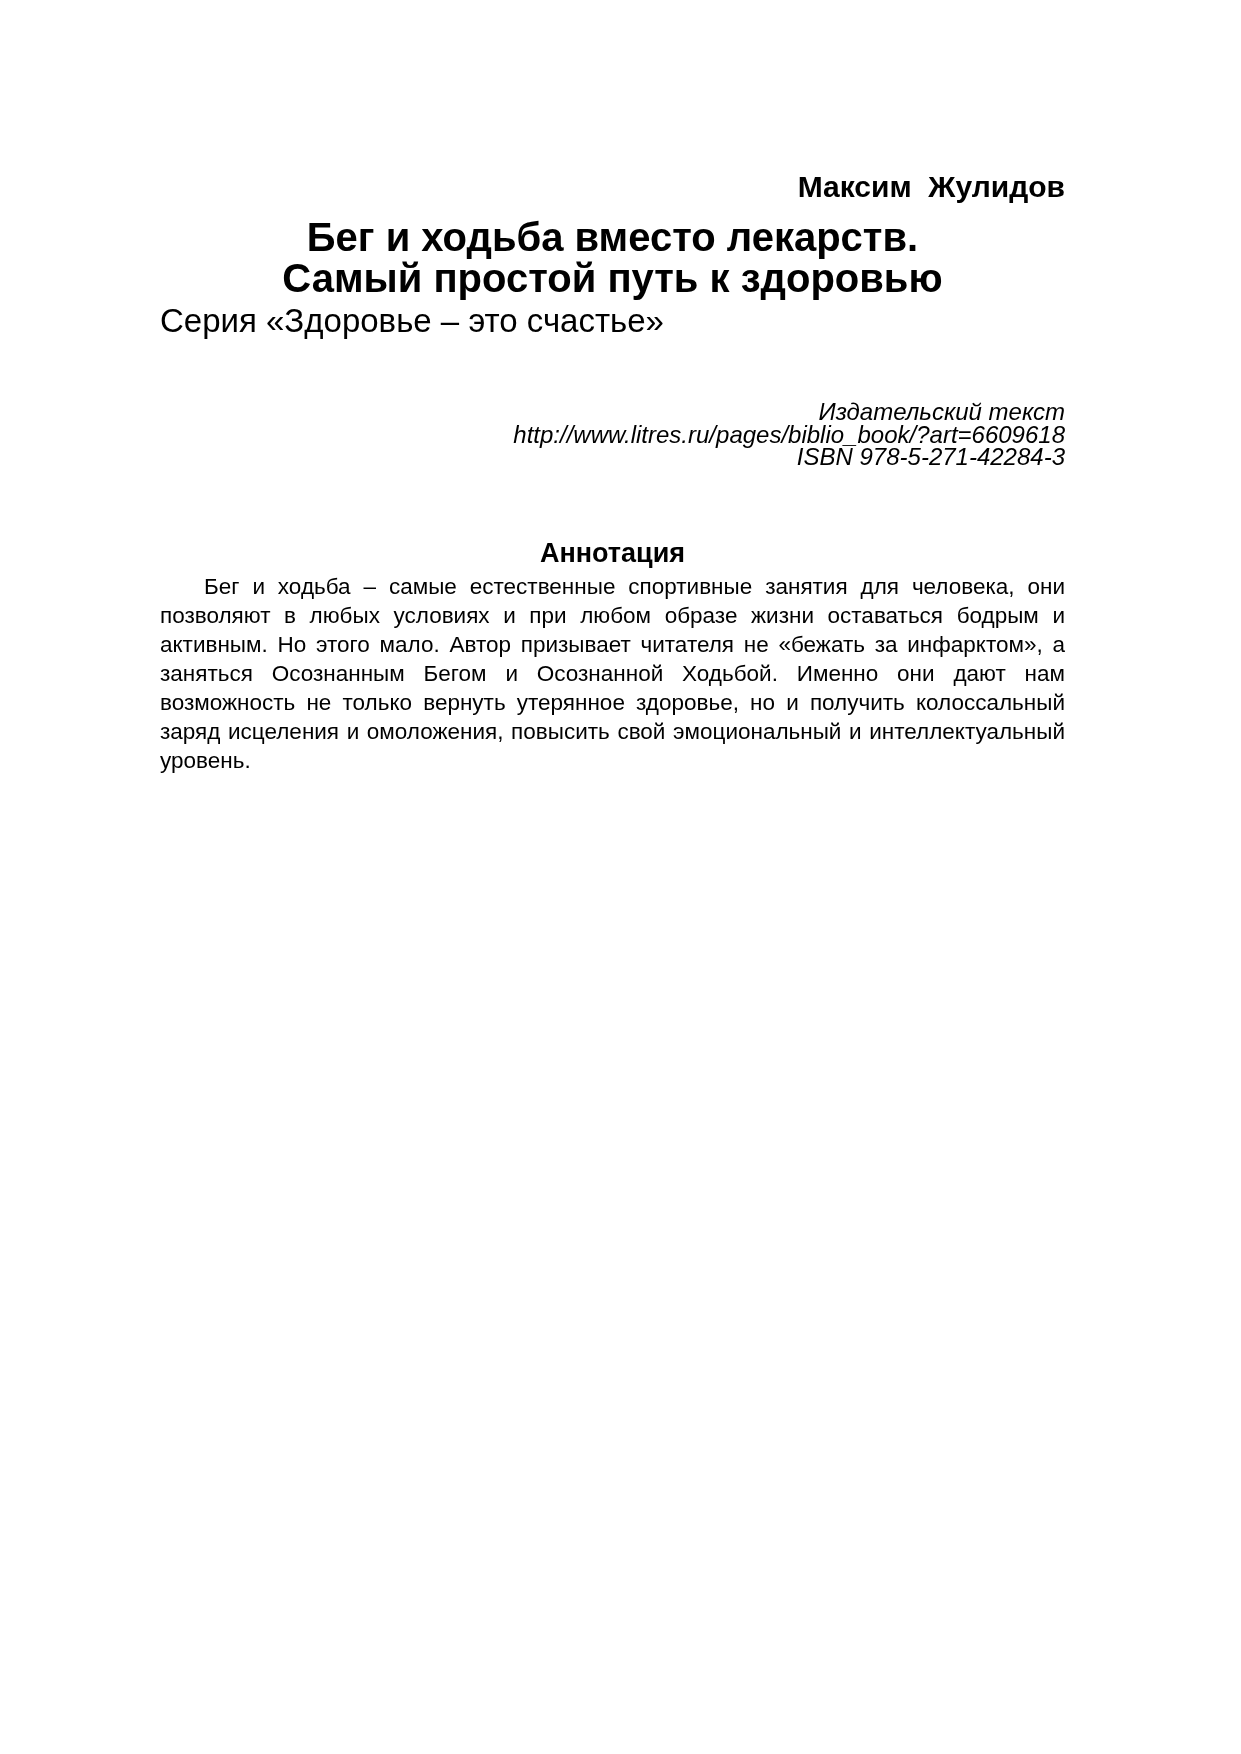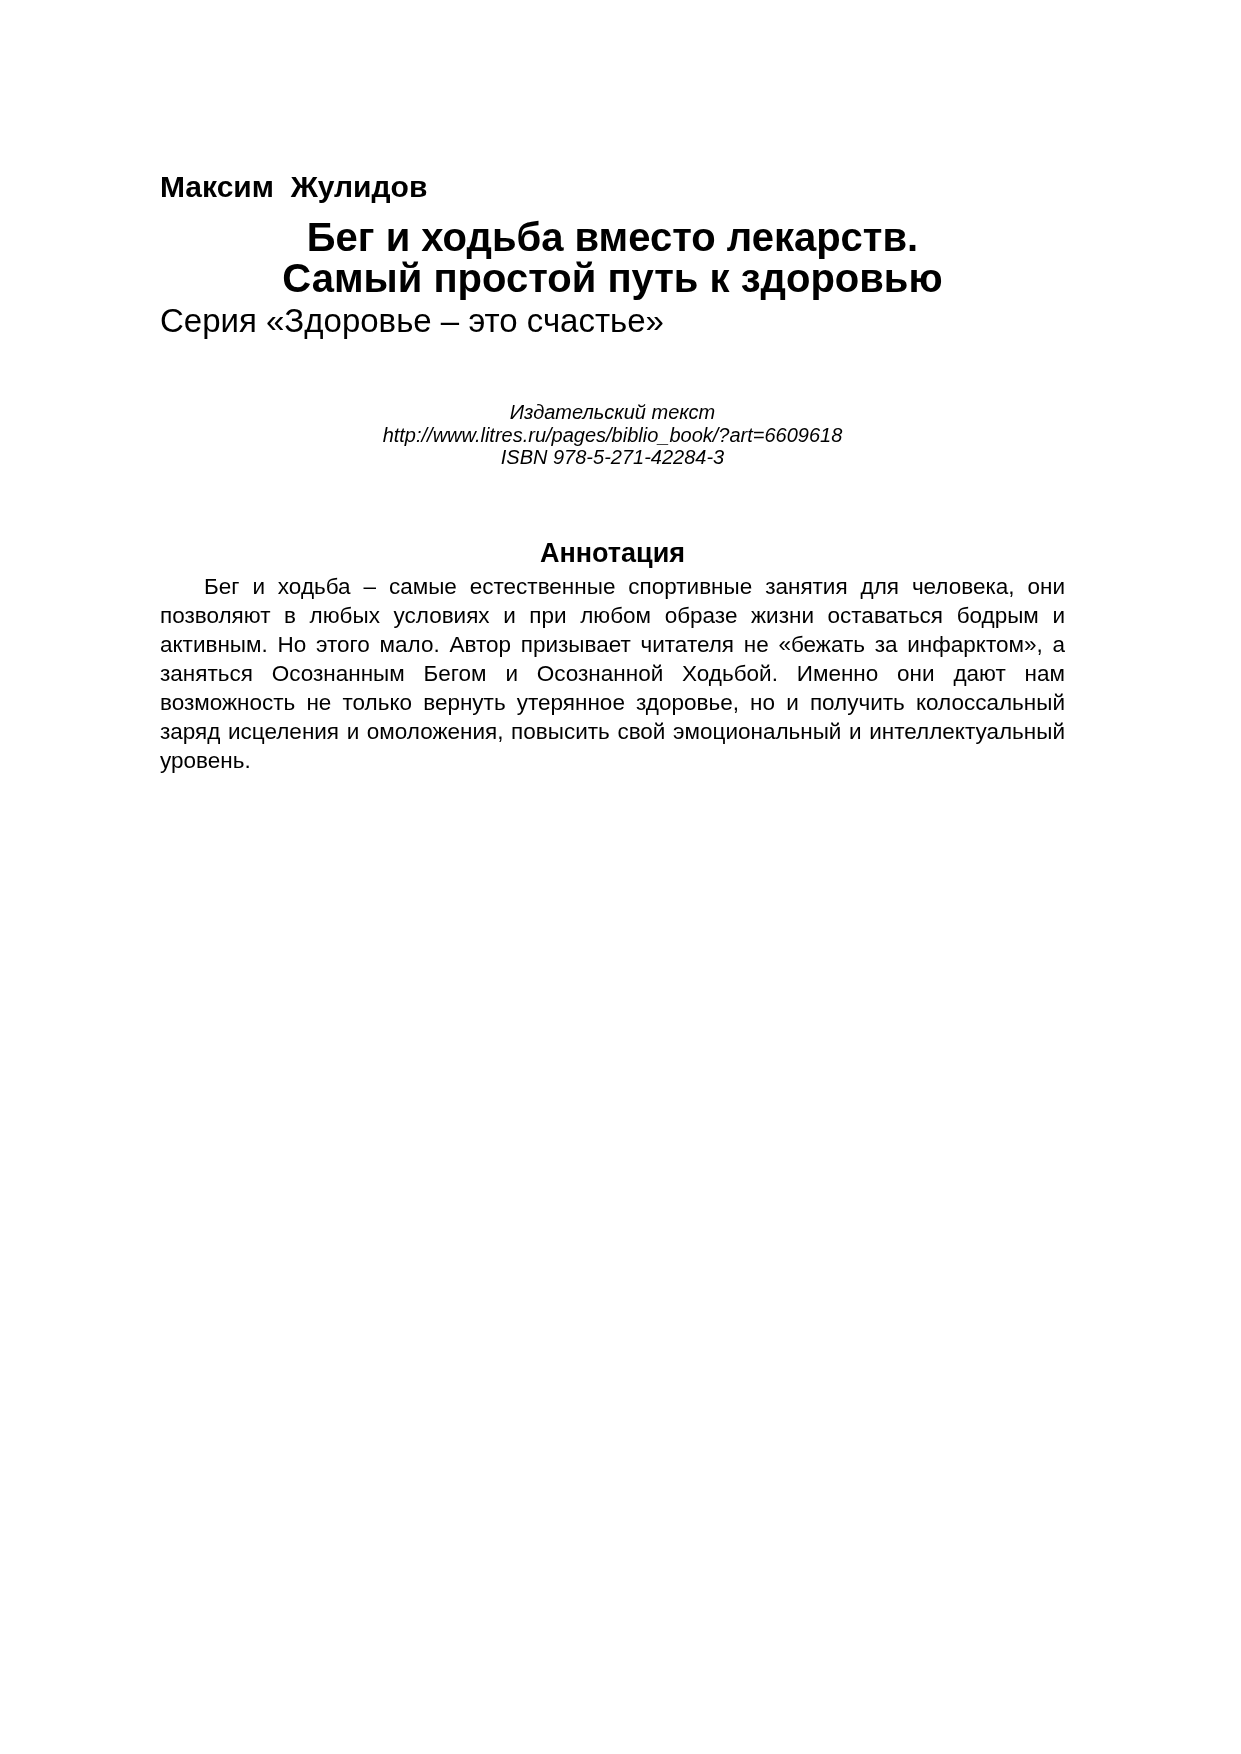--- a/index.html
+++ b/index.html
@@ -20,43 +20,43 @@
     position: absolute;
     left: 160px;
     top: 0;
     width: 905px;
   }
   .author {
     margin-top: 168px;
     font-size: 30px;
     line-height: 38px;
     font-weight: bold;
-    text-align: left;
+    text-align: right;
     white-space: pre;
   }
   .title-line {
     font-size: 40px;
     line-height: 41px;
     font-weight: bold;
     text-align: center;
   }
   .title-block {
     margin-top: 11px;
   }
   .series {
     font-size: 33px;
     line-height: 44px;
     font-weight: normal;
   }
   .publisher-block {
     margin-top: 58px;
-    font-size: 20px;
+    font-size: 24px;
     line-height: 22.5px;
     font-style: italic;
-    text-align: center;
+    text-align: right;
   }
   .annotation-heading {
     margin-top: 68px;
     font-size: 27px;
     line-height: 32px;
     font-weight: bold;
     text-align: center;
   }
   .annotation-text {
     margin-top: 3px;

